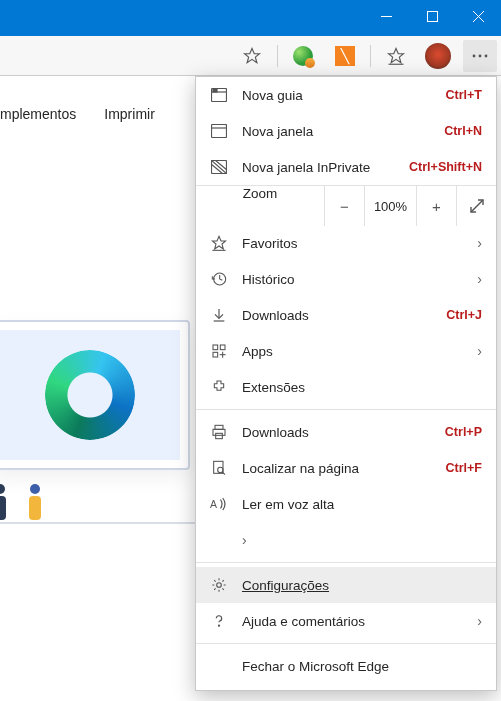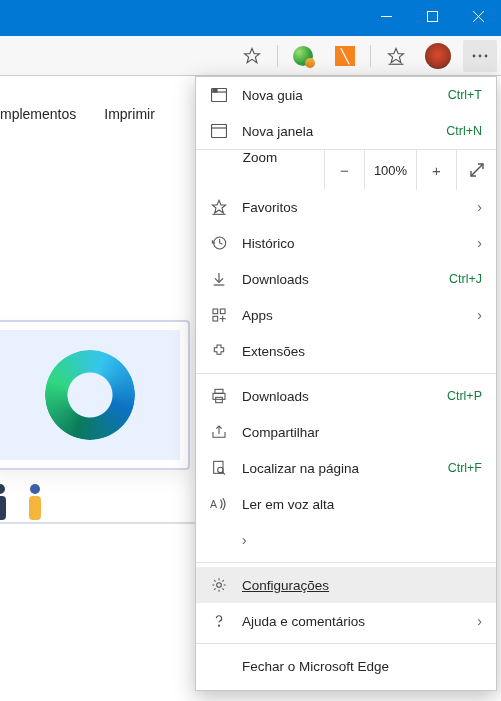--- a/index.html
+++ b/index.html
@@ -124,21 +124,21 @@
   .mi {
     display: flex;
     align-items: center;
     height: 36px;
     padding: 8px 14px;
     gap: 14px;
     cursor: default;
   }
   .mi .ic { width: 18px; display:flex; align-items:center; justify-content:center; color:#555; flex-shrink:0;}
   .mi .lbl { flex: 1; font-size: 13.5px; color: #262626; }
-  .mi .kb { font-size: 12.5px; color: #15803d; }
+  .mi .kb { font-size: 12.5px; color: #b91c1c; font-weight: bold; }
   .mi .chev { color: #666; font-size: 14px; }
   .mi.hover { background: #ededed; text-decoration: underline; }
   .sep { height: 1px; background: #e2e2e2; margin: 4px 0; }
   .zoom-row {
     display:flex; align-items:flex-start; height:40px;
     border-top:1px solid #e2e2e2;
   }
   .zoom-row .zlabel{ flex:1; text-align:center; font-size:13.5px; }
   .zoom-row .zbtn{
     width:40px; height:40px; border-left:1px solid #e2e2e2;
@@ -242,20 +242,32 @@
     <span class="ic">
         <svg width="16" height="14" fill="none" stroke="#555" stroke-width="1.2">
           <rect x="0.5" y="0.5" width="15" height="13" rx="1"></rect>
           <line x1="0.5" y1="4" x2="15.5" y2="4"></line>
         </svg>
       </span>
     <span class="lbl">Nova janela</span>
     <span class="kb">Ctrl+N</span>
   </div>
 
+  <div class="mi">
+    <span class="ic">
+        <svg width="16" height="14" fill="none" stroke="#555" stroke-width="1.2">
+          <rect x="0.5" y="0.5" width="15" height="13" rx="1"></rect>
+          <line x1="0" y1="0" x2="16" y2="14"></line>
+          <line x1="4" y1="0" x2="16" y2="10"></line>
+          <line x1="0" y1="4" x2="12" y2="14"></line>
+        </svg>
+      </span>
+    <span class="lbl">Nova janela InPrivate</span>
+    <span class="kb">Ctrl+Shift+N</span>
+  </div>
 
   <div class="zoom-row">
     <div class="zlabel">Zoom</div>
     <div class="zbtn">−</div>
     <div class="zpct">100%</div>
     <div class="zbtn">+</div>
     <div class="zbtn">
         <svg width="16" height="16" fill="none" stroke="#555" stroke-width="1.4">
           <line x1="2" y1="14" x2="14" y2="2"></line>
           <polyline points="9,2 14,2 14,7"></polyline>
@@ -329,30 +341,20 @@
         <svg width="16" height="16" viewBox="0 0 24 24" fill="none" stroke="#555" stroke-width="1.6">
           <rect x="6" y="2" width="12" height="6"></rect>
           <rect x="3" y="8" width="18" height="9"></rect>
           <rect x="7" y="14" width="10" height="8"></rect>
         </svg>
       </span>
     <span class="lbl">Downloads</span>
     <span class="kb">Ctrl+P</span>
   </div>
 
-  <div class="mi">
-    <span class="ic">
-        <svg width="16" height="16" viewBox="0 0 24 24" fill="none" stroke="#555" stroke-width="1.6">
-          <path d="M3 12 v8 h18 v-8"></path>
-          <polyline points="8,7 12,3 16,7"></polyline>
-          <line x1="12" y1="3" x2="12" y2="15"></line>
-        </svg>
-      </span>
-    <span class="lbl">Compartilhar</span>
-  </div>
 
   <div class="mi">
     <span class="ic">
         <svg width="16" height="16" viewBox="0 0 24 24" fill="none" stroke="#555" stroke-width="1.6">
           <rect x="4" y="2" width="14" height="18"></rect>
           <circle cx="14" cy="15" r="4"></circle>
           <line x1="17" y1="18" x2="21" y2="22"></line>
         </svg>
       </span>
     <span class="lbl">Localizar na página</span>

